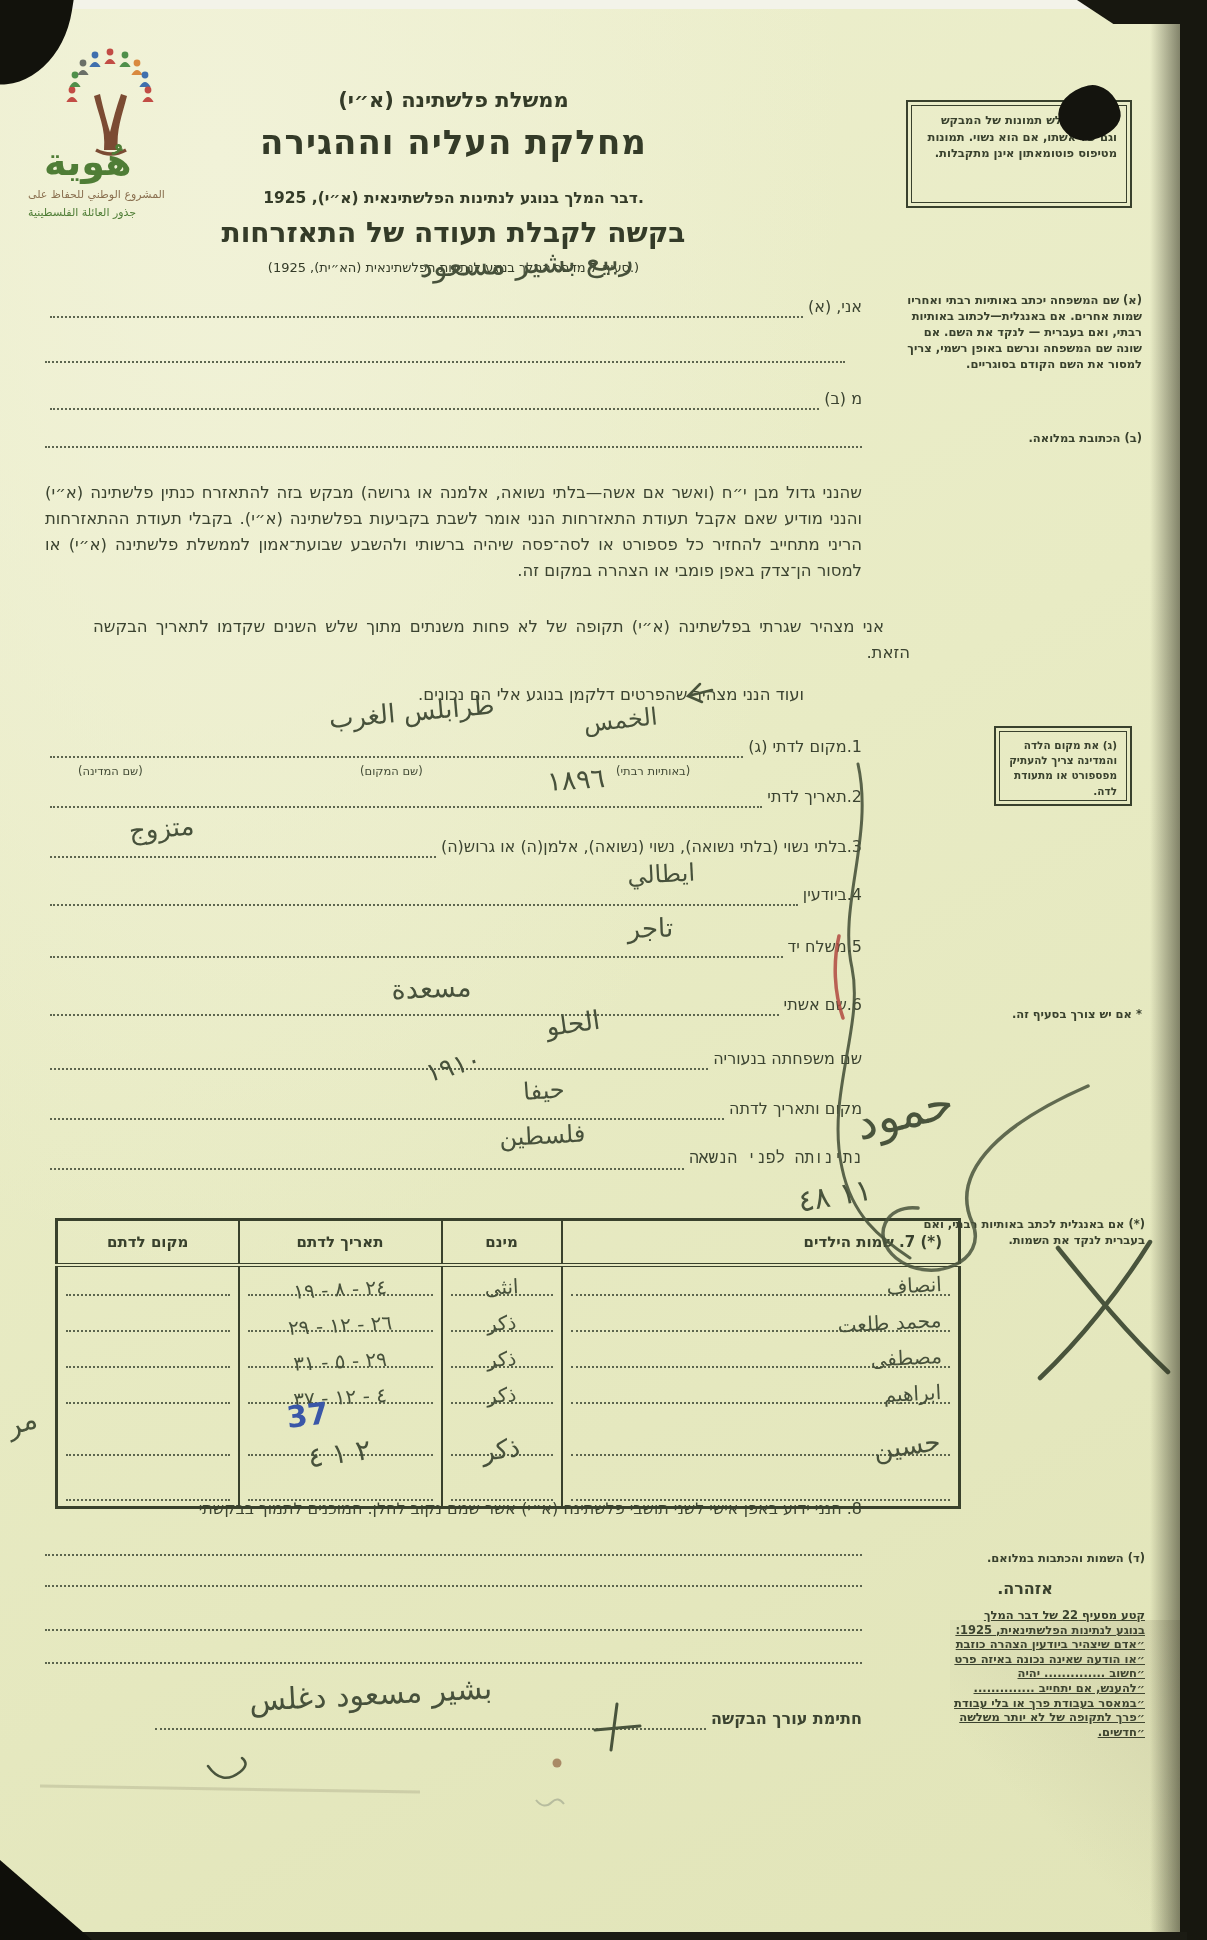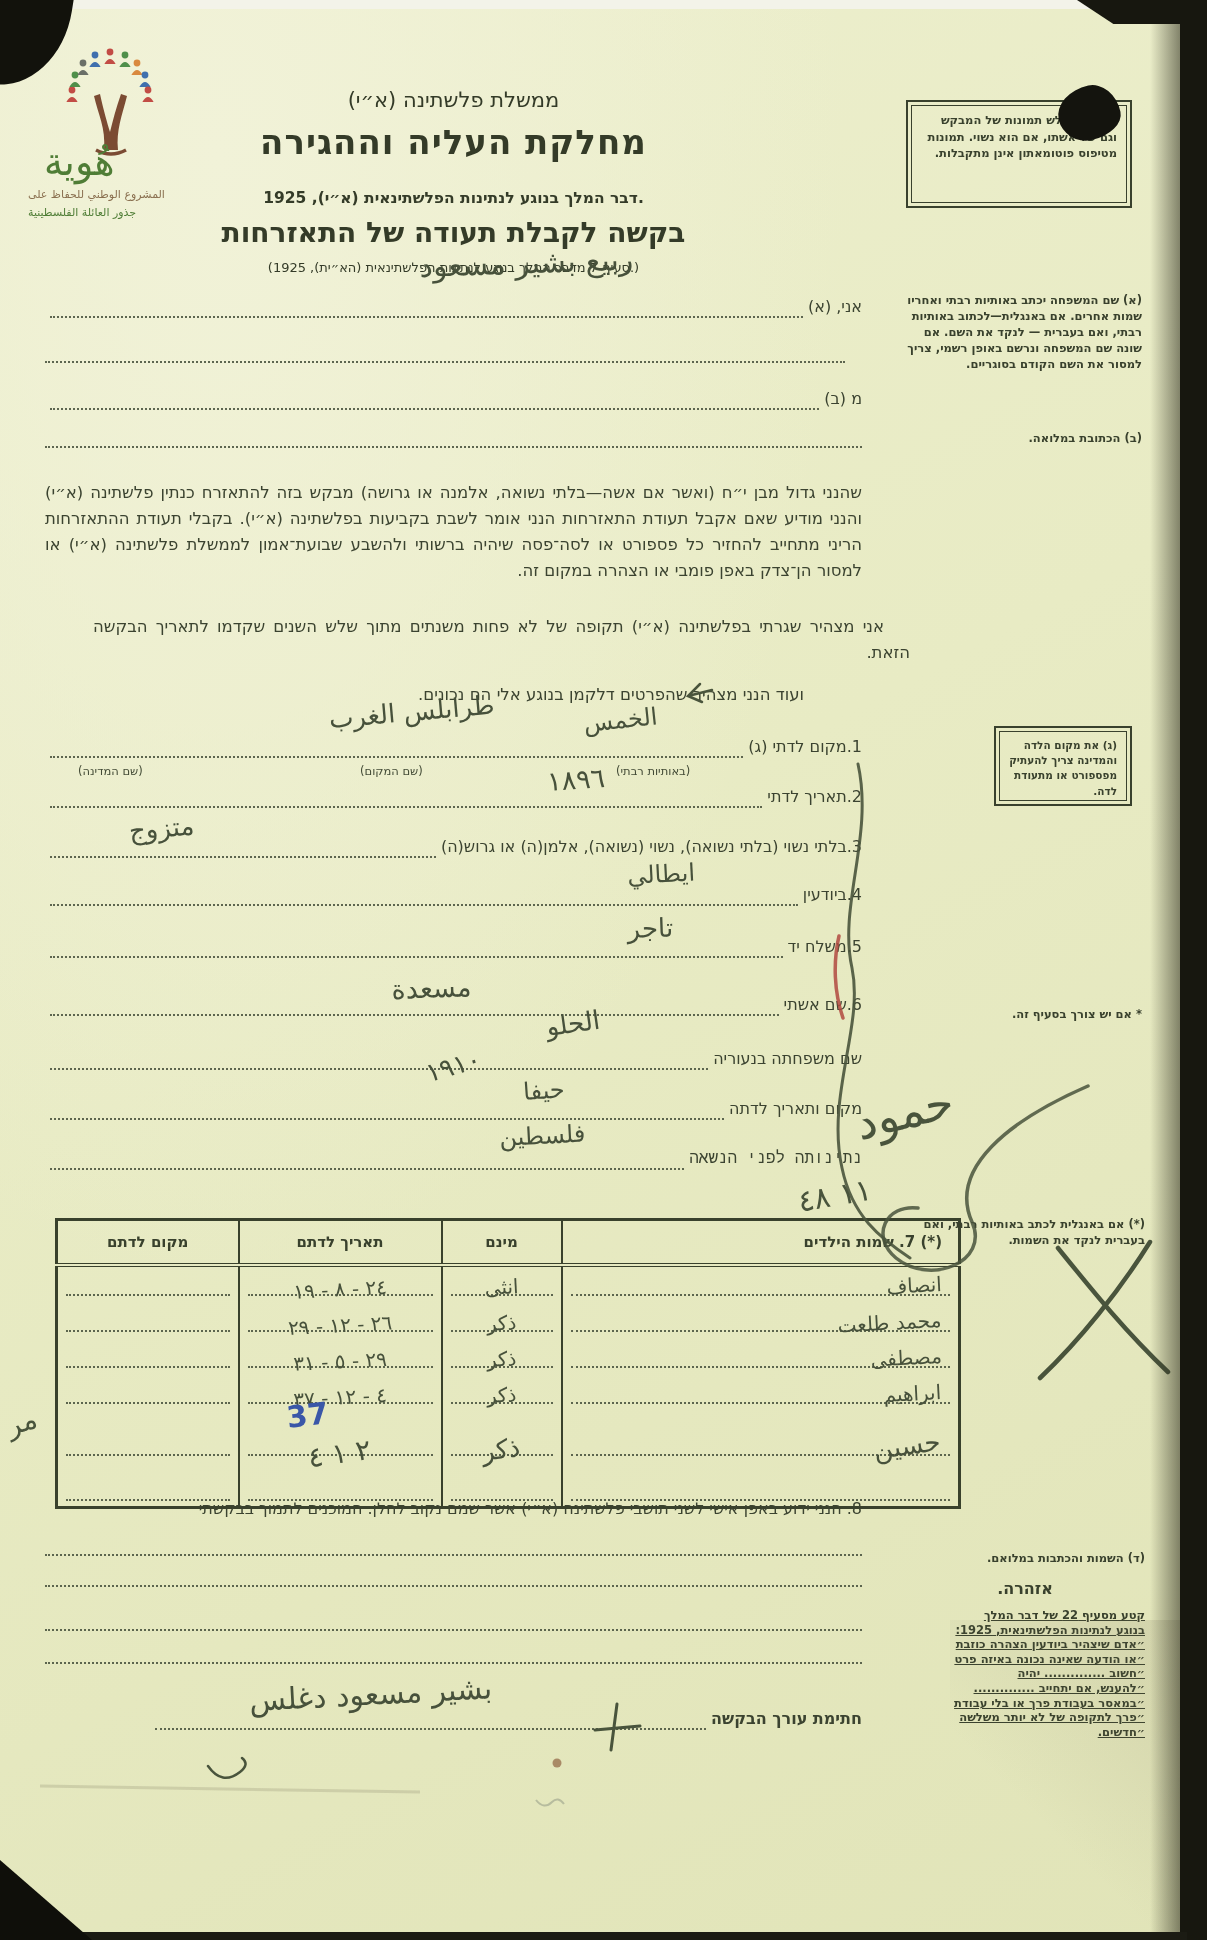--- a/index.html
+++ b/index.html
@@ -37,21 +37,21 @@
               padding:12px 8px;}
   table.ch th,table.ch td{border-left:2px solid #39412c;}
   table.ch th:last-child,table.ch td:last-child{border-left:none;}
   table.ch td{position:relative;height:36px;}
   td .cl{position:absolute;left:8px;right:8px;bottom:5px;border-bottom:2px dotted #4e5742;opacity:.9;}
   td .hwc{position:absolute;bottom:7px;right:16px;font-family:"DejaVu Sans",sans-serif;color:#47513b;
           font-size:20px;white-space:nowrap;transform:rotate(-3deg);transform-origin:right bottom;line-height:1;}
   td .hwc.c{left:0;right:0;text-align:center;}
   
   .logo{position:absolute;left:28px;top:30px;width:180px;height:200px;}
-  .brand{position:absolute;left:16px;top:110px;font-size:38px;font-weight:normal;color:#4f7d36;direction:rtl;}
+  .brand{position:absolute;left:16px;top:110px;font-size:38px;font-weight:bold;color:#4f7d36;direction:rtl;}
   .tag1{position:absolute;left:0;top:158px;width:170px;text-align:left;font-size:11px;color:#8a7050;direction:rtl;}
   .tag2{position:absolute;left:0;top:176px;width:170px;text-align:left;font-size:11px;color:#4f7d36;direction:rtl;}
   
   .edge-right{position:absolute;top:0;bottom:0;right:0;width:27px;background:#17170f;}
   .edge-right-shade{position:absolute;top:0;bottom:0;right:27px;width:30px;
         background:linear-gradient(to right,rgba(45,45,30,0),rgba(45,45,30,.55));}
   .edge-bottom{position:absolute;left:78px;right:20px;bottom:0;height:8px;background:#1b1b13;}
   .corner-tl{position:absolute;left:-20px;top:-24px;width:88px;height:112px;background:#12120c;
         border-radius:0 0 75% 25%;transform:rotate(9deg);}
   .corner-bl{position:absolute;left:0;top:1860px;width:92px;height:80px;background:#0f0f0a;
@@ -98,21 +98,21 @@
         <g>
           <path d="M76 120 C78 98 70 84 66 66 L72 64 C76 82 79 92 82 102 C85 90 88 78 93 64 L99 66 C94 86 88 100 90 120 Z" fill="#7b4b33"></path>
           <path d="M68 120 Q83 128 98 120" stroke="#7b4b33" stroke-width="3.5" fill="none"></path>
         </g>
       </svg>
       <div class="brand">هُوية</div>
       <div class="tag1">المشروع الوطني للحفاظ على</div>
       <div class="tag2">جذور العائلة الفلسطينية</div>
     </div>
 
-    <div class="h-center" style="top:88px;font-size:21px;font-weight:normal;">ממשלת פלשתינה (א״י)</div>
+    <div class="h-center" style="top:88px;font-size:21px;font-weight:bold;">ממשלת פלשתינה (א״י)</div>
     <div class="h-center" style="top:122px;font-size:34px;font-weight:bold;letter-spacing:1px;">מחלקת העליה וההגירה</div>
     <div class="h-center" style="top:189px;font-size:15.5px;font-weight:bold;">דבר המלך בנוגע לנתינות הפלשתינאית (א״י), 1925.</div>
     <div class="h-center" style="top:216px;font-size:28px;font-weight:bold;">בקשה לקבלת תעודה של התאזרחות</div>
     <div class="h-center" style="top:260px;font-size:13px;">(סעיף 7 מדבר המלך בנוגע לנתינות הפלשתינאית (הא״ית), 1925.)</div>
 
     <div class="frow" style="left:45px;width:817px;top:288px;">
       <span class="lbl">אני, (א)</span>
       <span class="dots"></span>
     </div>
     <div class="hw" style="left:420px;top:252px;font-size:30px;transform:rotate(-2deg);">ربيع بشير مسعود</div>

